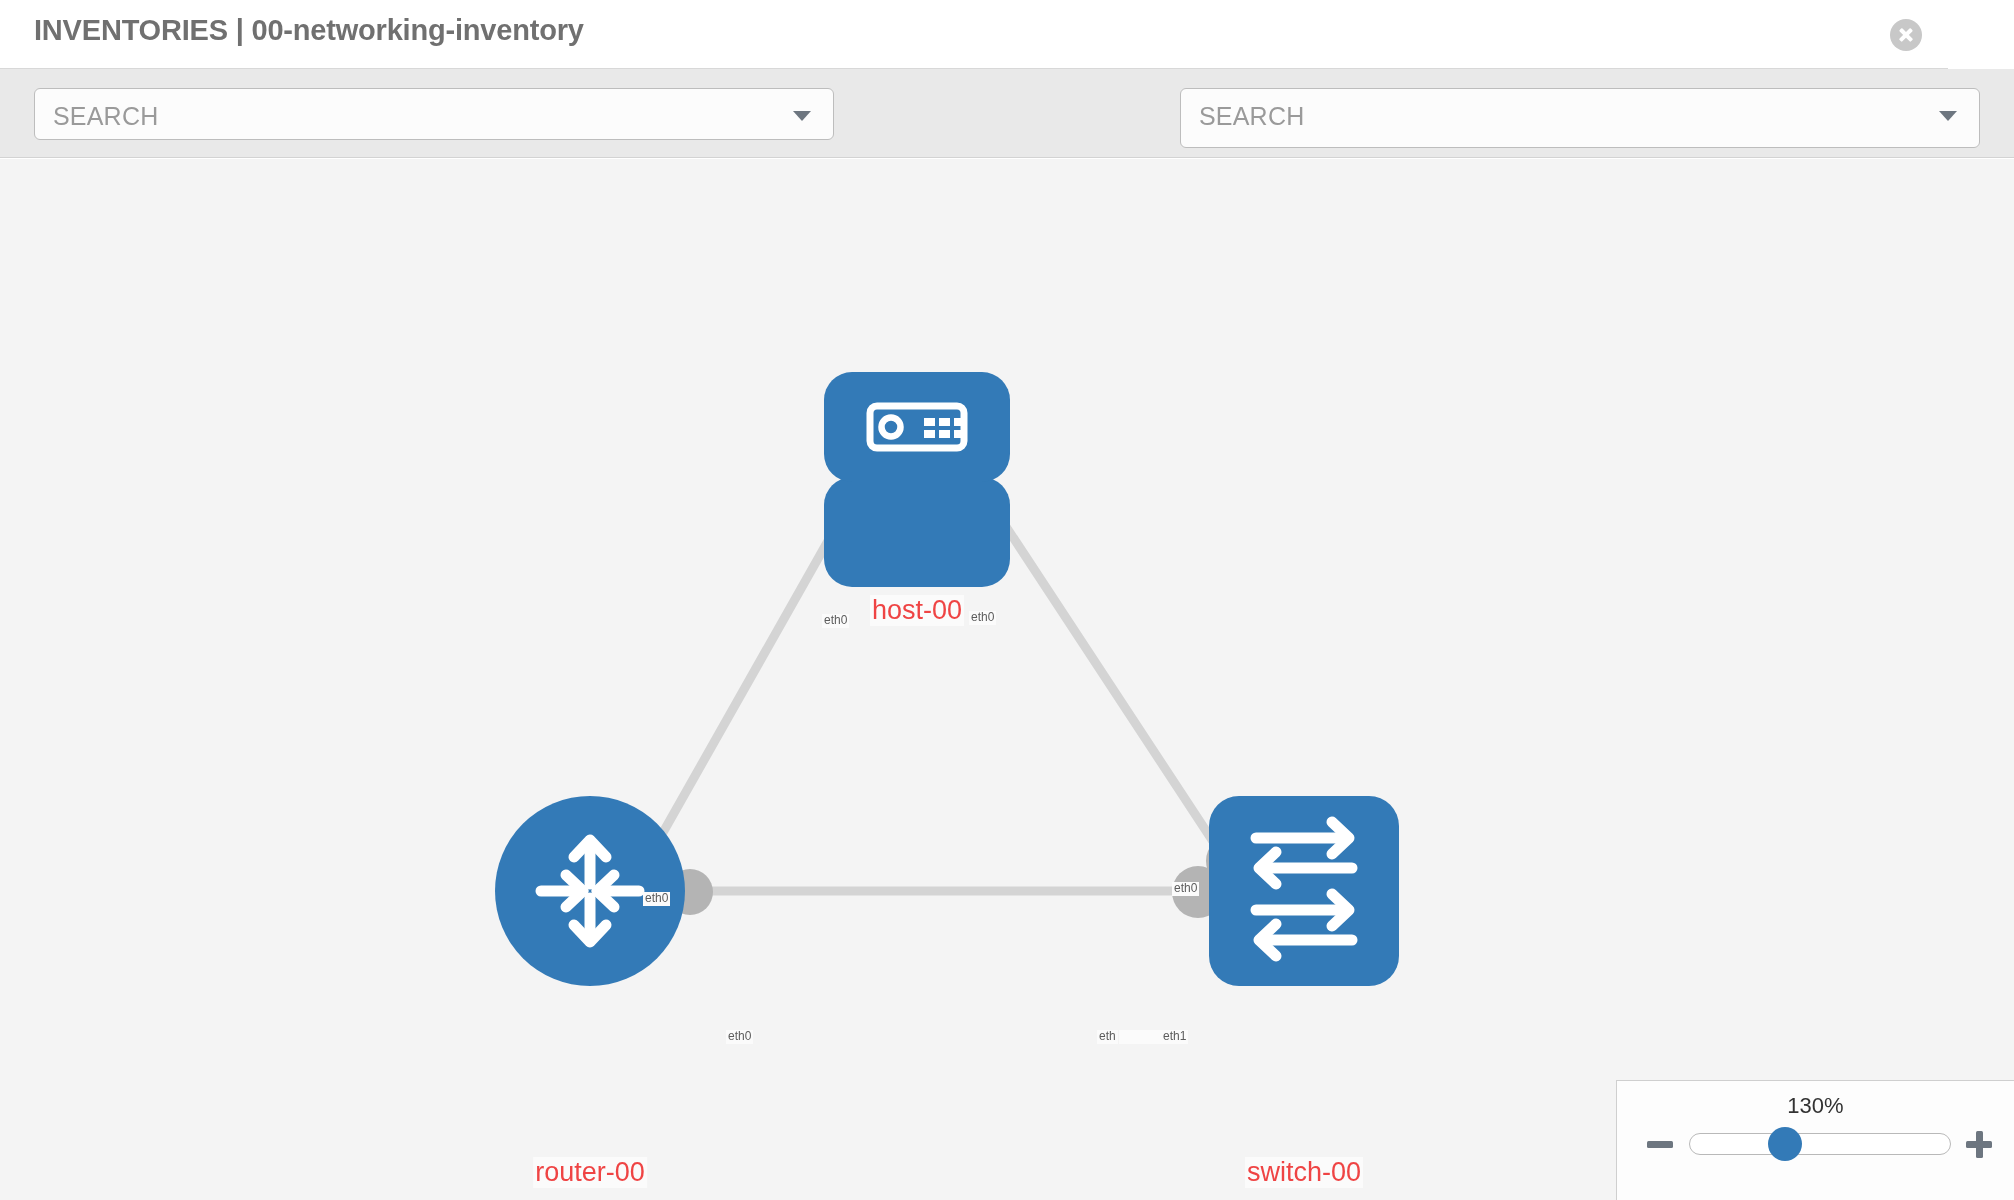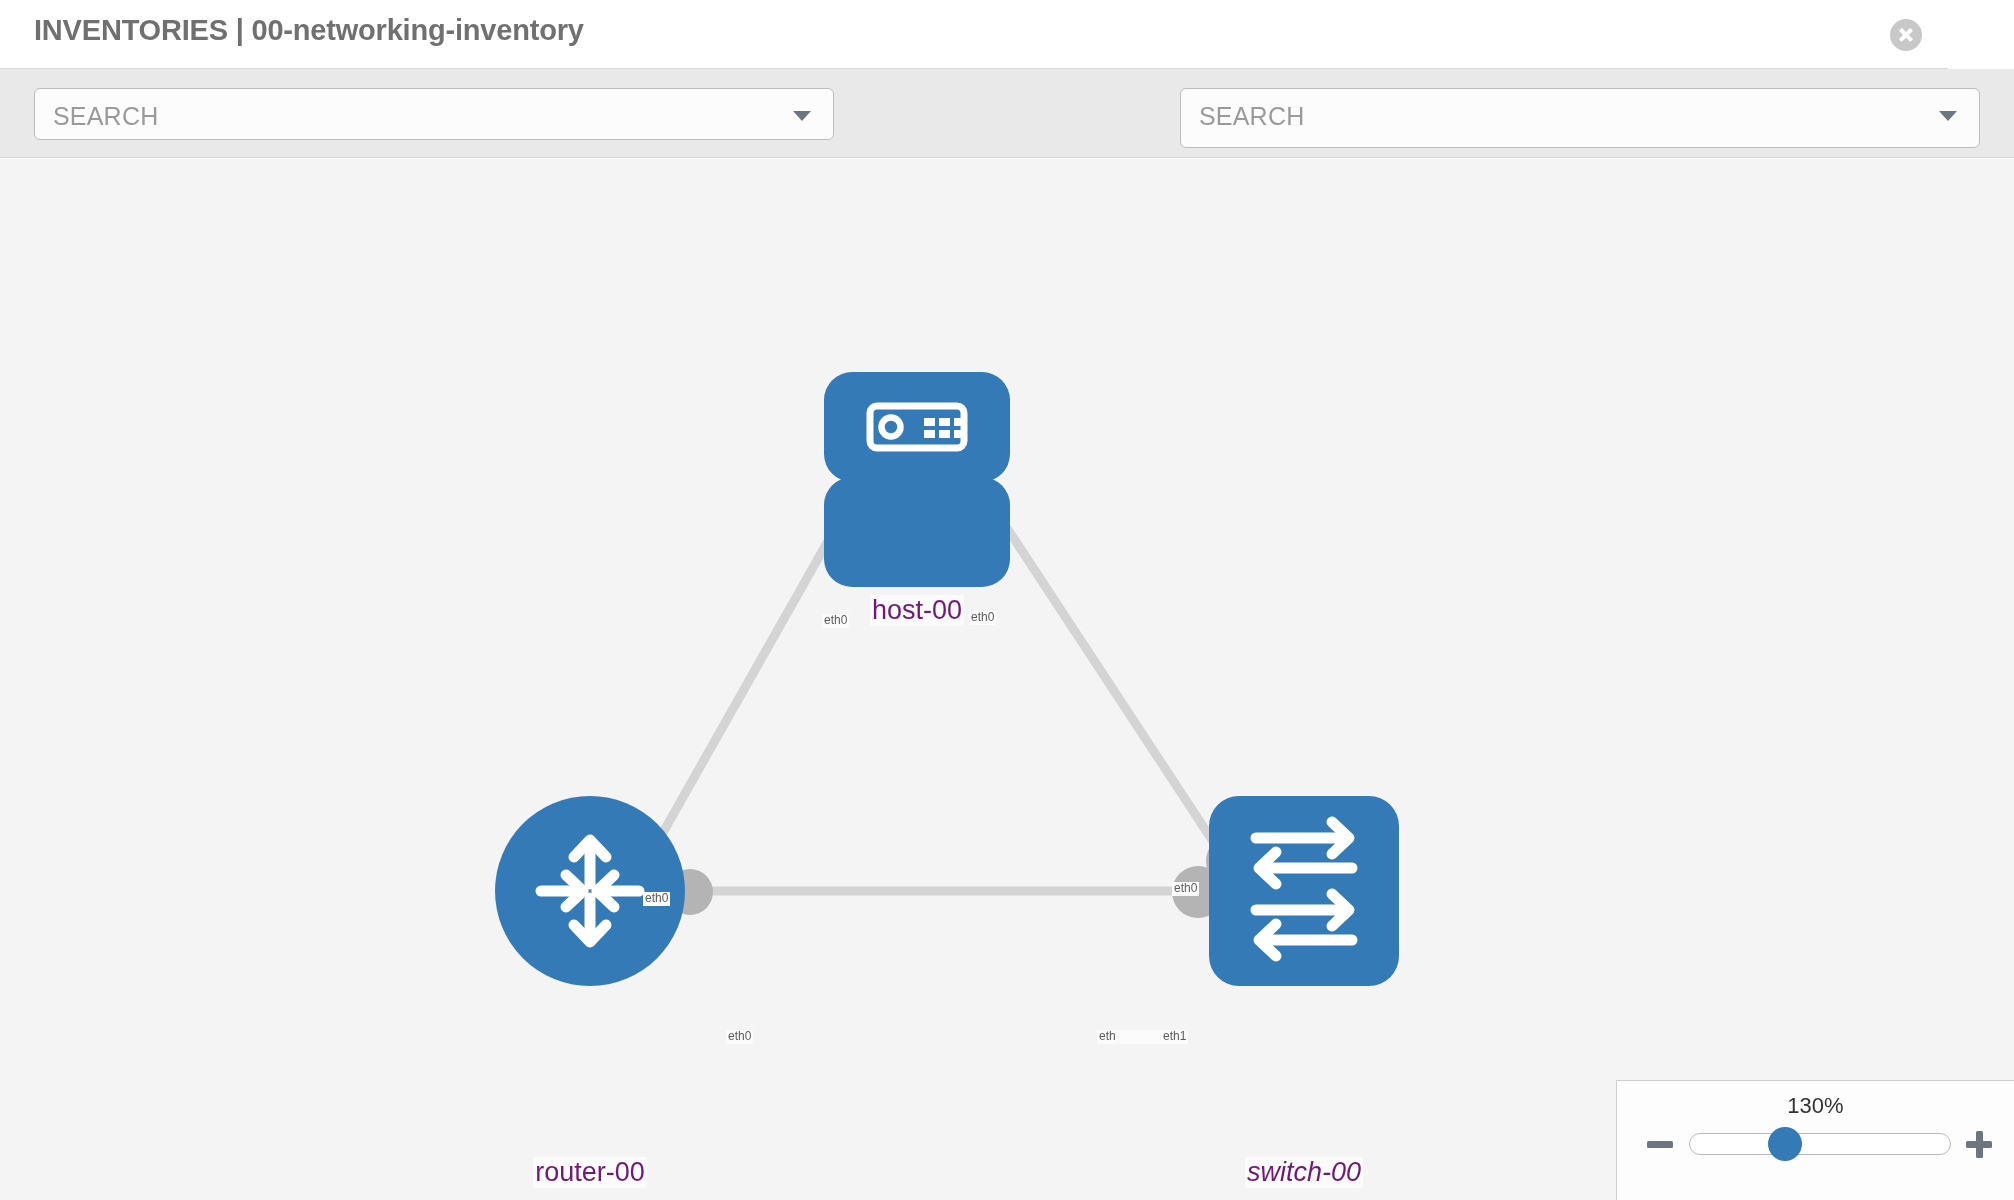--- a/index.html
+++ b/index.html
@@ -146,21 +146,21 @@
     position: absolute;
     top: 0; left: 0;
     width: 2014px;
     height: 1041px;
   }
 
   
   .node-label {
     position: absolute;
     font-size: 27px;
-    color: #701a75;
+    color: #ef4444;
     background: #fbfbfb;
     white-space: nowrap;
     transform: translateX(-50%);
     padding: 0 2px;
     line-height: 1.15;
   }
   .iface-label {
     position: absolute;
     font-size: 12px;
     color: #5c5c5c;
@@ -341,21 +341,21 @@
           <line x1="1352" y1="781" x2="1260" y2="781"></line>
           <polyline points="1276,765 1259,781 1276,797"></polyline>
         </g>
       </g>
     </svg>
 
     <div class="node-label" style="left:917px; top:436px;">host-00</div>
 
     <div class="node-label" style="left:590px; top:998px;">router-00</div>
 
-    <div class="node-label" style="left:1304px; top:998px;font-style:italic;">switch-00</div>
+    <div class="node-label" style="left:1304px; top:998px;">switch-00</div>
 
     <div class="iface-label" style="left:822px; top:455px;">eth0</div>
 
     <div class="iface-label" style="left:969px; top:452px;">eth0</div>
 
     <div class="iface-label" style="left:643px; top:733px;">eth0</div>
 
     <div class="iface-label" style="left:1172px; top:723px;">eth0</div>
 
     <div class="iface-label" style="left:726px; top:871px;">eth0</div>

